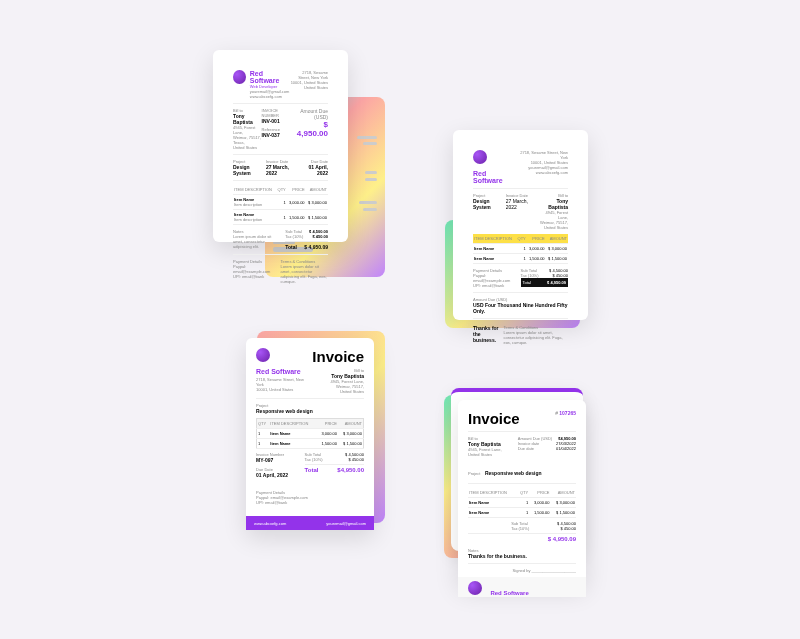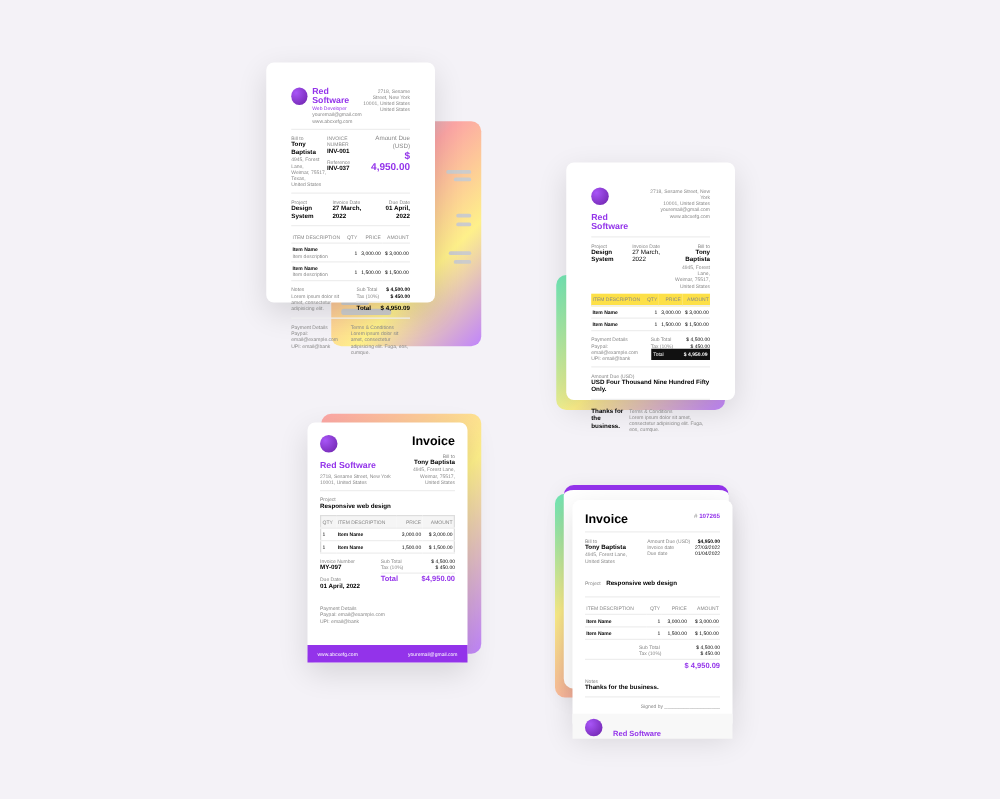--- a/index.html
+++ b/index.html
@@ -6,21 +6,21 @@
 body{background:#f4f2f7;font-family:-apple-system,sans-serif;width:800px;height:639px;position:relative;overflow:hidden}
 .card{position:absolute;background:#fff;border-radius:6px;box-shadow:0 8px 24px rgba(0,0,0,.12);padding:20px}
 .gcard{position:absolute;border-radius:8px}
 .logo{width:14px;height:14px;border-radius:50%;background:radial-gradient(circle at 30% 30%,#a855f7,#6b21a8);display:inline-block;color:#fff;font-size:5px;line-height:14px;text-align:center;font-weight:700}
 .purple{color:#9333ea}
 .t4{font-size:4px}
 .t5{font-size:5px}
 .t6{font-size:6px}
 .t7{font-size:7px}
 .t8{font-size:8px}
-.t9{font-size:10px}
+.t9{font-size:15px}
 .bold{font-weight:700}
 .gray{color:#888}
 .right{text-align:right}
 .flex{display:flex}
 .between{justify-content:space-between}
 tr{border-bottom:1px solid #eee}
 table{width:100%;border-collapse:collapse}
 td,th{padding:2px 1px;font-size:4px}
 th{font-weight:400;color:#888;text-transform:uppercase;text-align:left}
 .thr{text-align:right}

